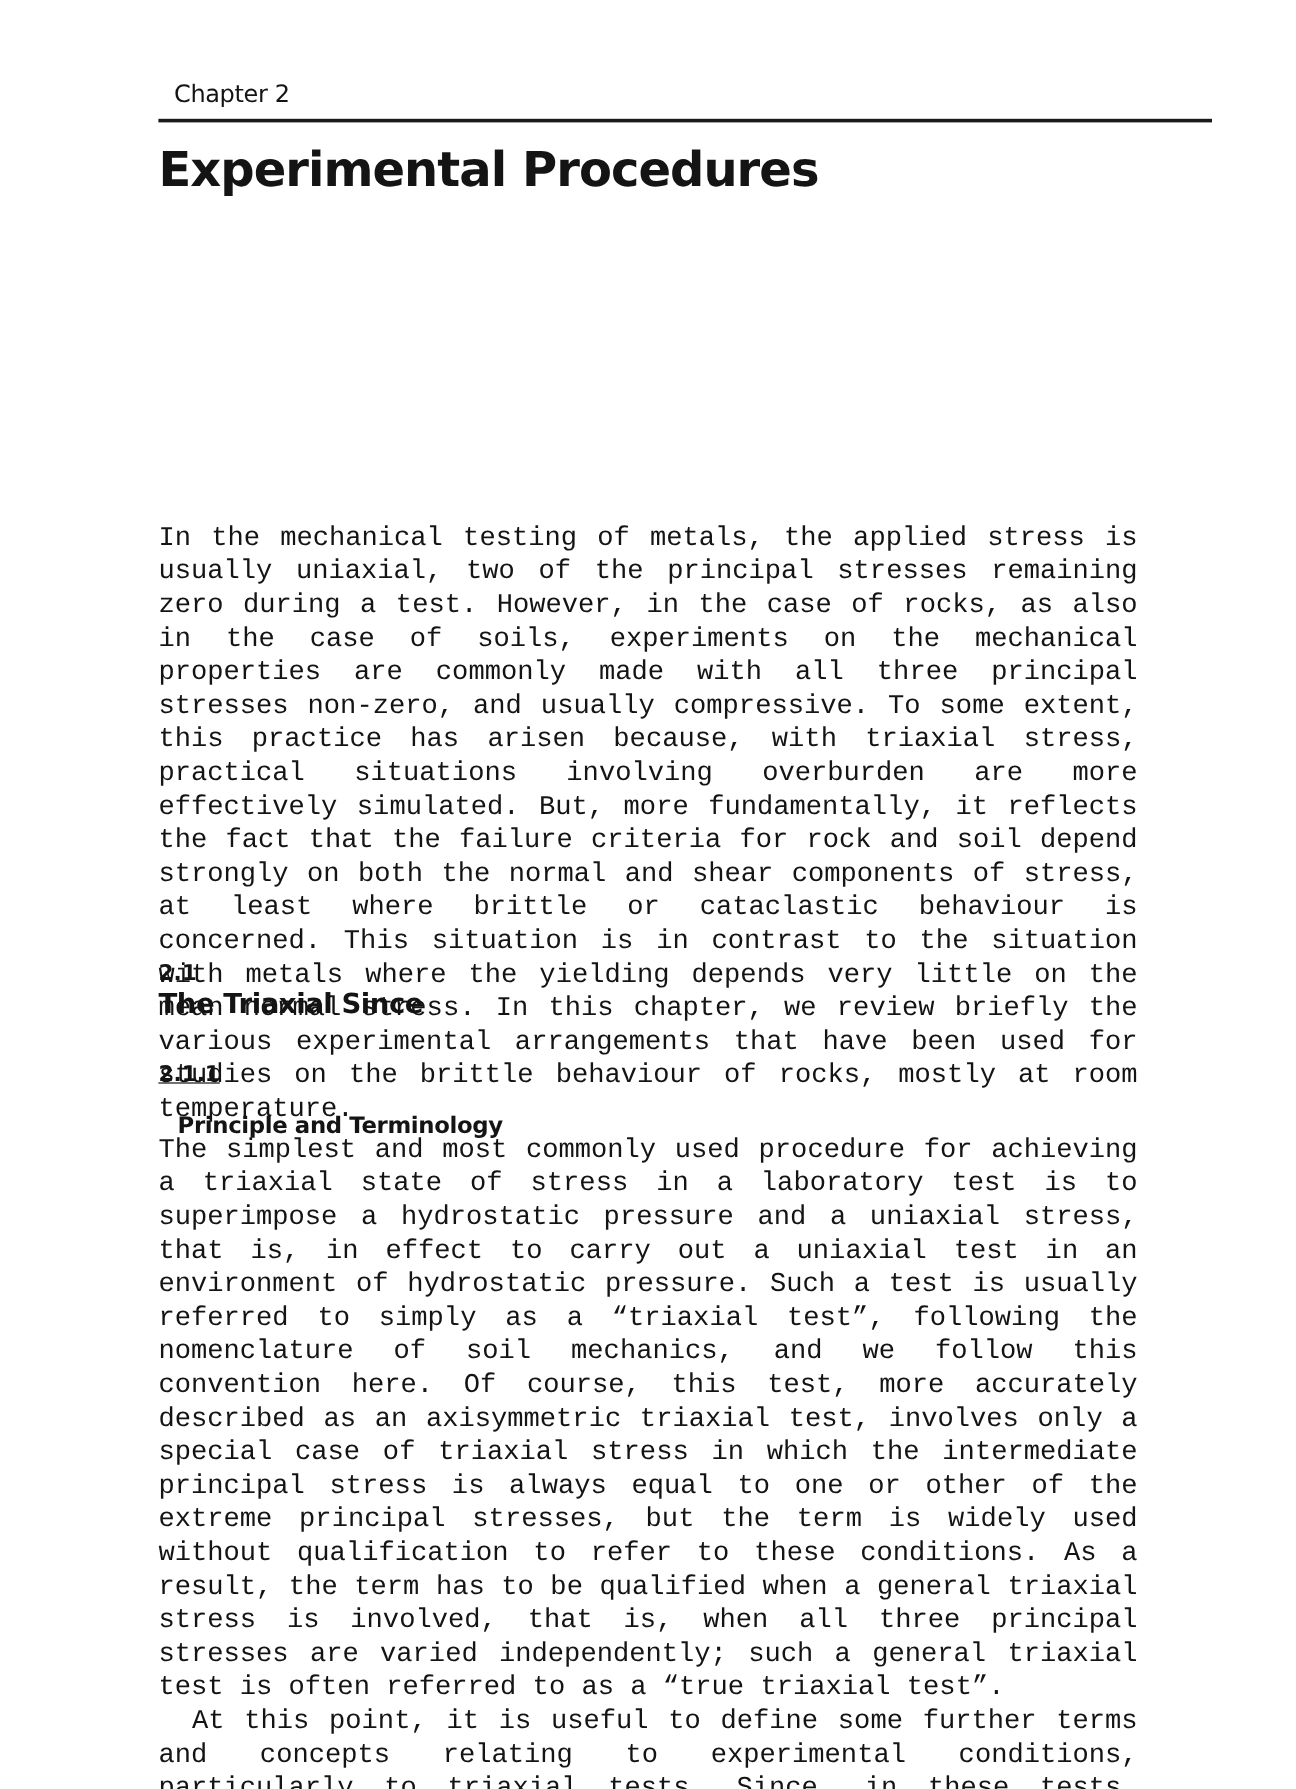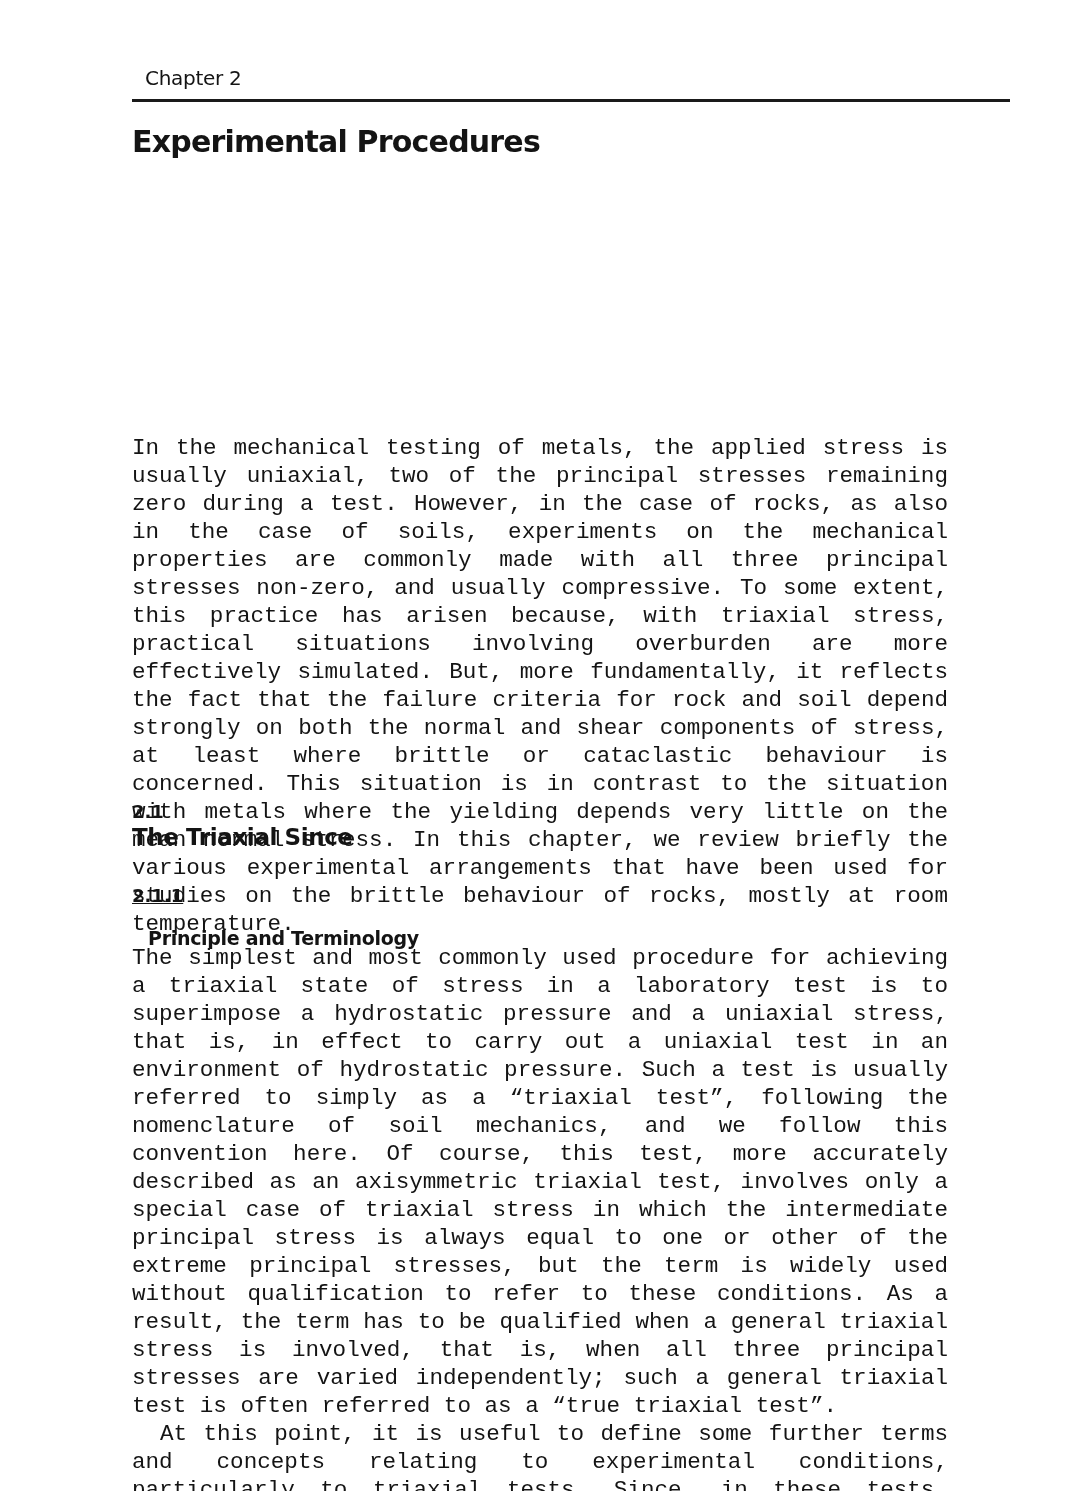--- a/index.html
+++ b/index.html
@@ -6,21 +6,21 @@
   body { width: 1080px; height: 1491px; position: relative; overflow: hidden; color: #141414; }
   .page { position: absolute; left: 132px; top: 0; width: 878px; }
   .chapter-label {
     position: absolute; top: 64px; left: 13px;
     font-family: "DejaVu Sans", sans-serif; font-size: 20px; letter-spacing: -0.3px;
     line-height: 28px;
   }
   .rule { position: absolute; top: 99px; left: 0; width: 878px; height: 3px; background: #1a1a1a; }
   .chapter-title {
     position: absolute; top: 122px; left: 0;
-    font-family: "DejaVu Sans", sans-serif; font-weight: bold; font-size: 30px;
+    font-family: "DejaVu Sans", sans-serif; font-weight: bold; font-size: 40px;
     letter-spacing: -0.8px; line-height: 40px; margin: 0;
   }
   .body-text {
     position: absolute; left: 0; width: 816px;
     font-family: Liberation Mono, monospace; font-size: 22.6px; line-height: 28px;
     text-align: justify; hyphens: manual; margin: 0;
   }
   .body-text p { margin: 0; }
   .body-text p.indent { text-indent: 28px; }
   .intro { top: 434px; }

